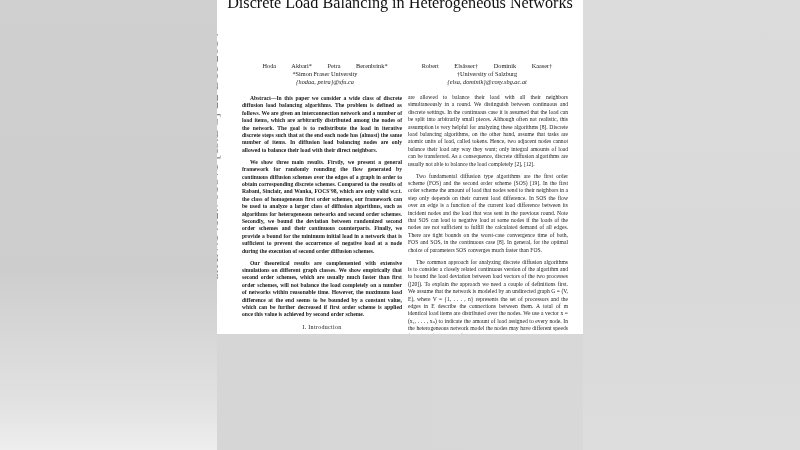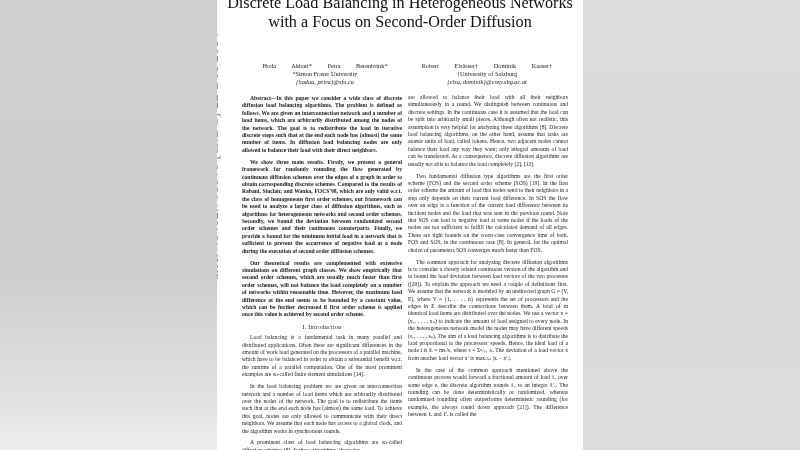--- a/index.html
+++ b/index.html
@@ -12,21 +12,21 @@
   }
   .bg-left {
     position:absolute; left:0; top:0; width:217px; height:450px;
     background: linear-gradient(180deg, #d0d0d0 0%, #cdcdcd 60%, #e2e2e2 90%, #eeeeee 100%);
   }
   .bg-right {
     position:absolute; left:583px; top:0; width:217px; height:450px;
     background: linear-gradient(180deg, #dcdcdc 0%, #d9d9d9 60%, #dddddd 100%);
   }
   .page {
-    position:absolute; left:217px; top:0; width:366px; height:450px;
+    position:absolute; left:217px; top:0; width:366px; height:334px;
     background:#ffffff; overflow:hidden;
   }
   .stamp {
     position:absolute; left:-4px; top:0; width:26px; height:450px;
     pointer-events:none;
   }
   .stamp span {
     position:absolute; left:-8px; top:280px;
     transform-origin: 0 0;
     transform: rotate(-90deg);
@@ -61,21 +61,20 @@
 <div class="bg-left"></div>
 <div class="bg-right"></div>
 
 <div class="page">
   <div class="stamp">
     <span>arXiv:1412.7018v1  [cs.DC]  22 Dec 2014</span>
   </div>
 
   <div class="title">
     <div>Discrete Load Balancing in Heterogeneous Networks</div>
-    <div>with a Focus on Second-Order Diffusion</div>
   </div>
 
   <div class="authors" style="left:28px; width:160px;">
     <div class="names">Hoda Akbari* Petra Berenbrink*</div>
     <div>*Simon Fraser University</div>
     <div class="email">{hodaa, petra}@sfu.ca</div>
   </div>
   <div class="authors" style="left:190px; width:160px;">
     <div class="names">Robert Elsässer† Dominik Kaaser†</div>
     <div>†University of Salzburg</div>

